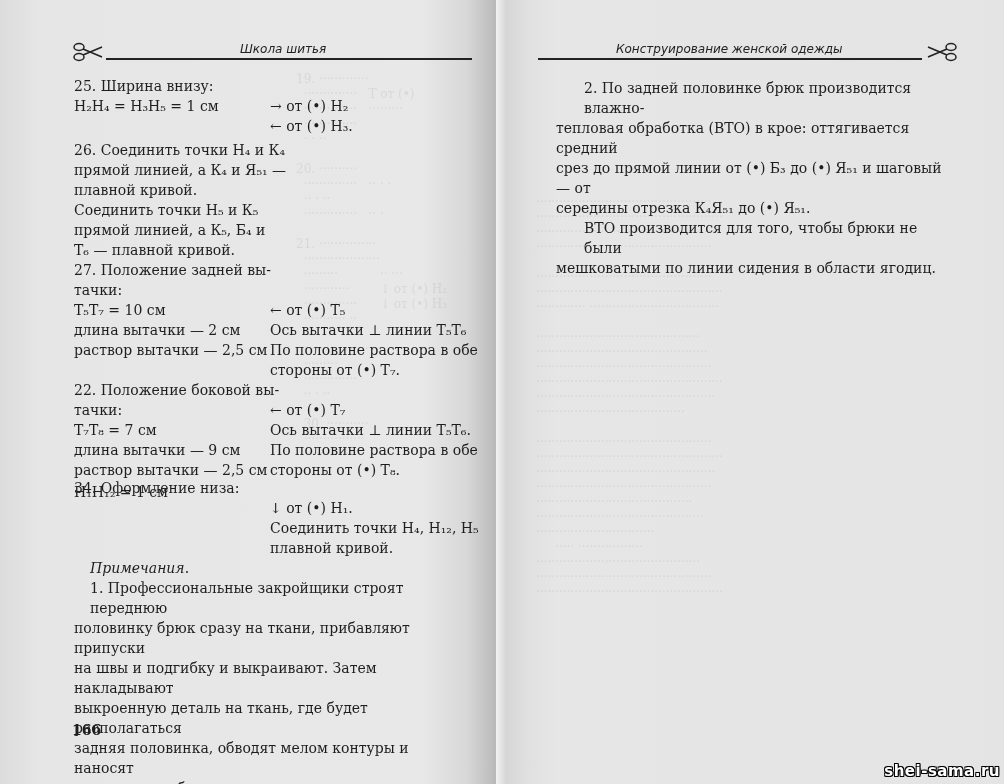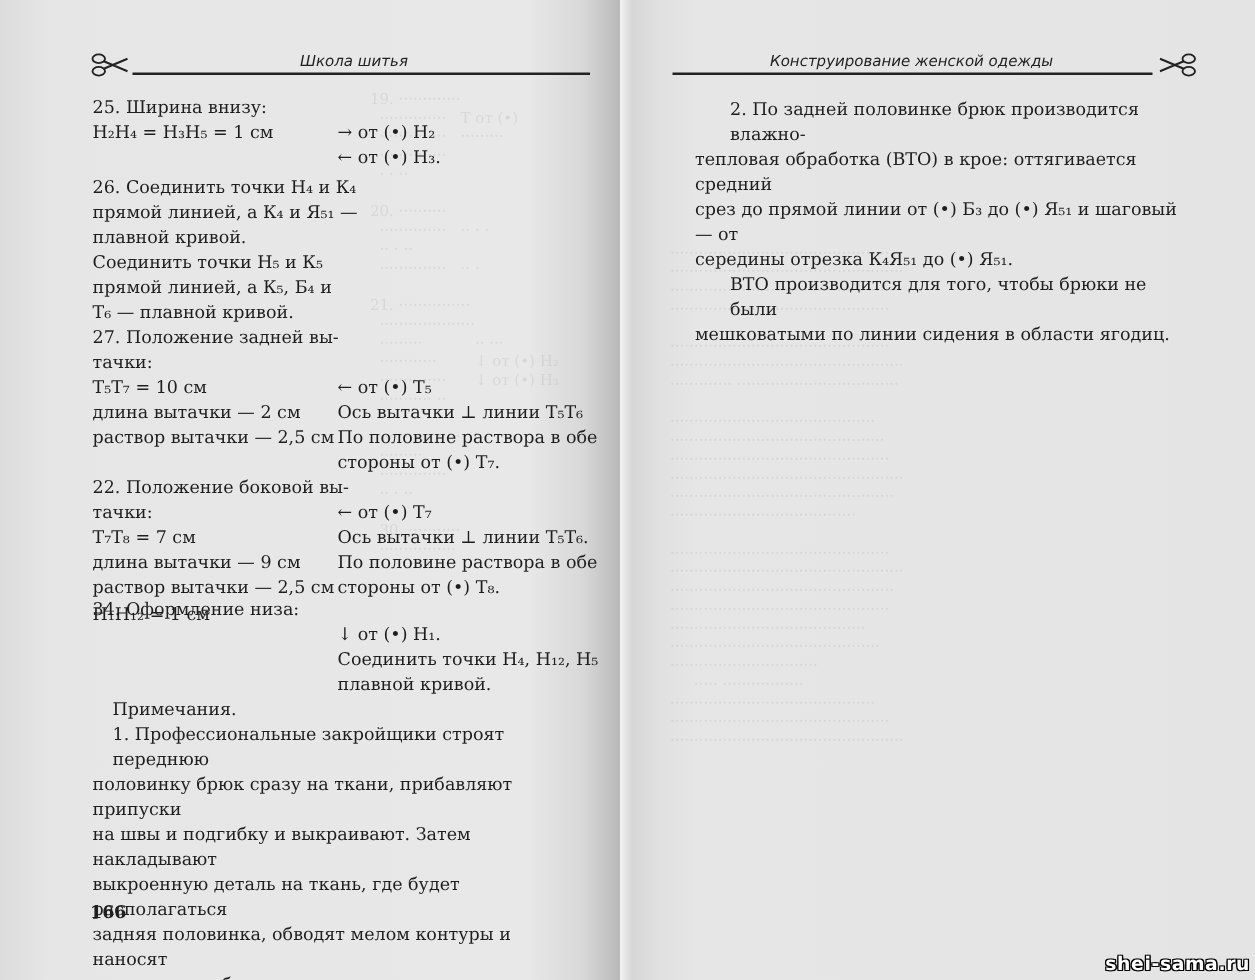--- a/index.html
+++ b/index.html
@@ -31,21 +31,21 @@
   .item { position: absolute; left: 0; width: 400px; }
   .col-l { position: absolute; left: 0; white-space: nowrap; }
   .col-r { position: absolute; left: 196px; width: 200px; white-space: nowrap; }
   .page-num { position: absolute; left: 72px; top: 722px; font-size: 14px; font-weight: bold; }
   .watermark {
     position: absolute; right: 4px; bottom: 4px; font-family: "DejaVu Sans", sans-serif;
     font-weight: bold; font-size: 15px; color: #fff; letter-spacing: 0.5px;
     text-shadow: -1px -1px 0 #000, 1px -1px 0 #000, -1px 1px 0 #000, 1px 1px 0 #000, 0 1px 0 #000, 1px 0 0 #000;
     margin-left: 26px;
   }
-  .notes-title { }
+  .notes-title { font-style: italic; }
 </style>
 </head>
 <body>
 
 <div class="spread">
 
   <div class="page page-left">
     <div class="ghost" style="left:270px;top:72px;margin-left:26px;">19. ·············
   ··············   Т от (•)
   ··············   ·········

